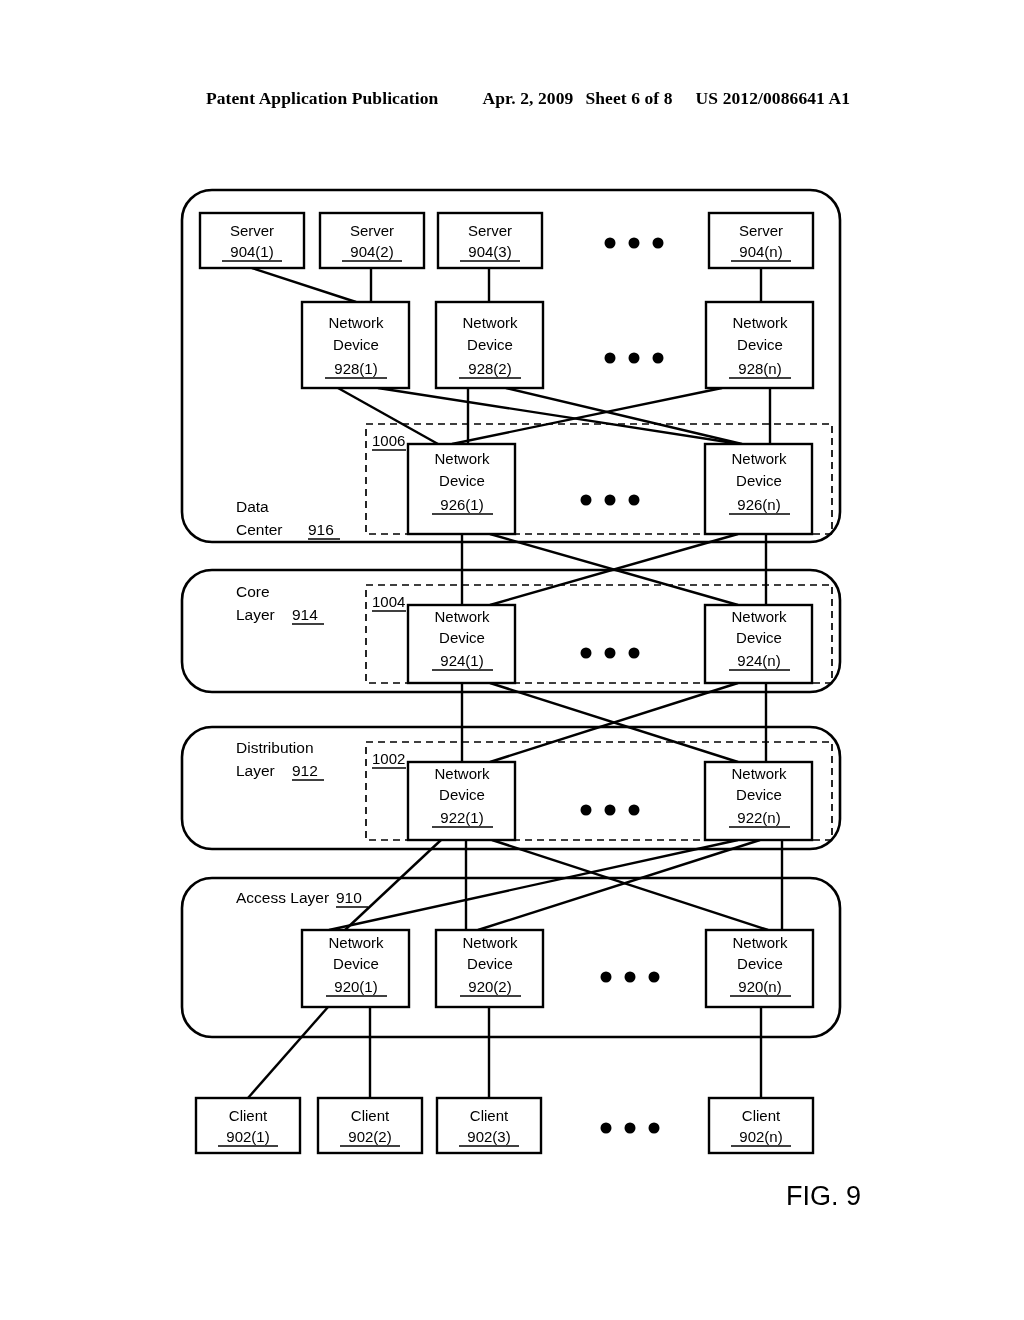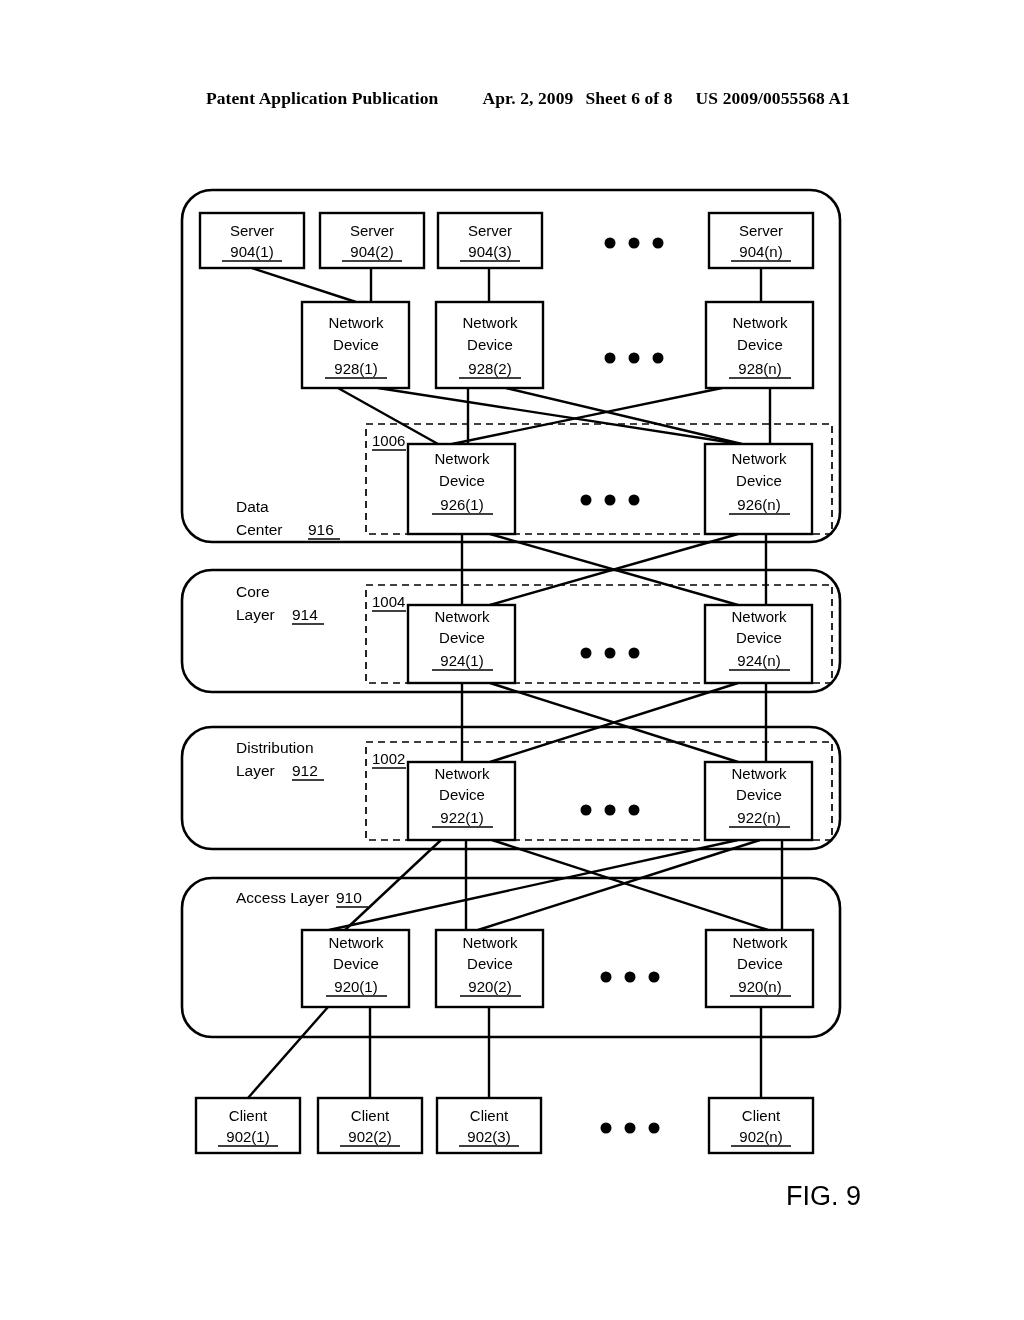--- a/index.html
+++ b/index.html
@@ -84,21 +84,21 @@
     stroke-width: 1.5;
   }
 </style>
 </head>
 <body>
 
 <div class="page-header">
   <span class="hdr-pub">Patent Application Publication</span>
   <span class="hdr-date">Apr. 2, 2009</span>
   <span class="hdr-sheet">Sheet 6 of 8</span>
-  <span class="hdr-num">US 2009/0055568 A1</span>
+  <span class="hdr-num">US 2012/0086641 A1</span>
 </div>
 
 <div class="fig-wrap">
 <svg width="1024" height="1320" viewBox="0 0 1024 1320" xmlns="http://www.w3.org/2000/svg">
 
   <rect class="region-box" x="182" y="190" width="658" height="352" rx="30" ry="30"></rect>
   <rect class="region-box" x="182" y="570" width="658" height="122" rx="30" ry="30"></rect>
   <rect class="region-box" x="182" y="727" width="658" height="122" rx="30" ry="30"></rect>
   <rect class="region-box" x="182" y="878" width="658" height="159" rx="30" ry="30"></rect>
 

